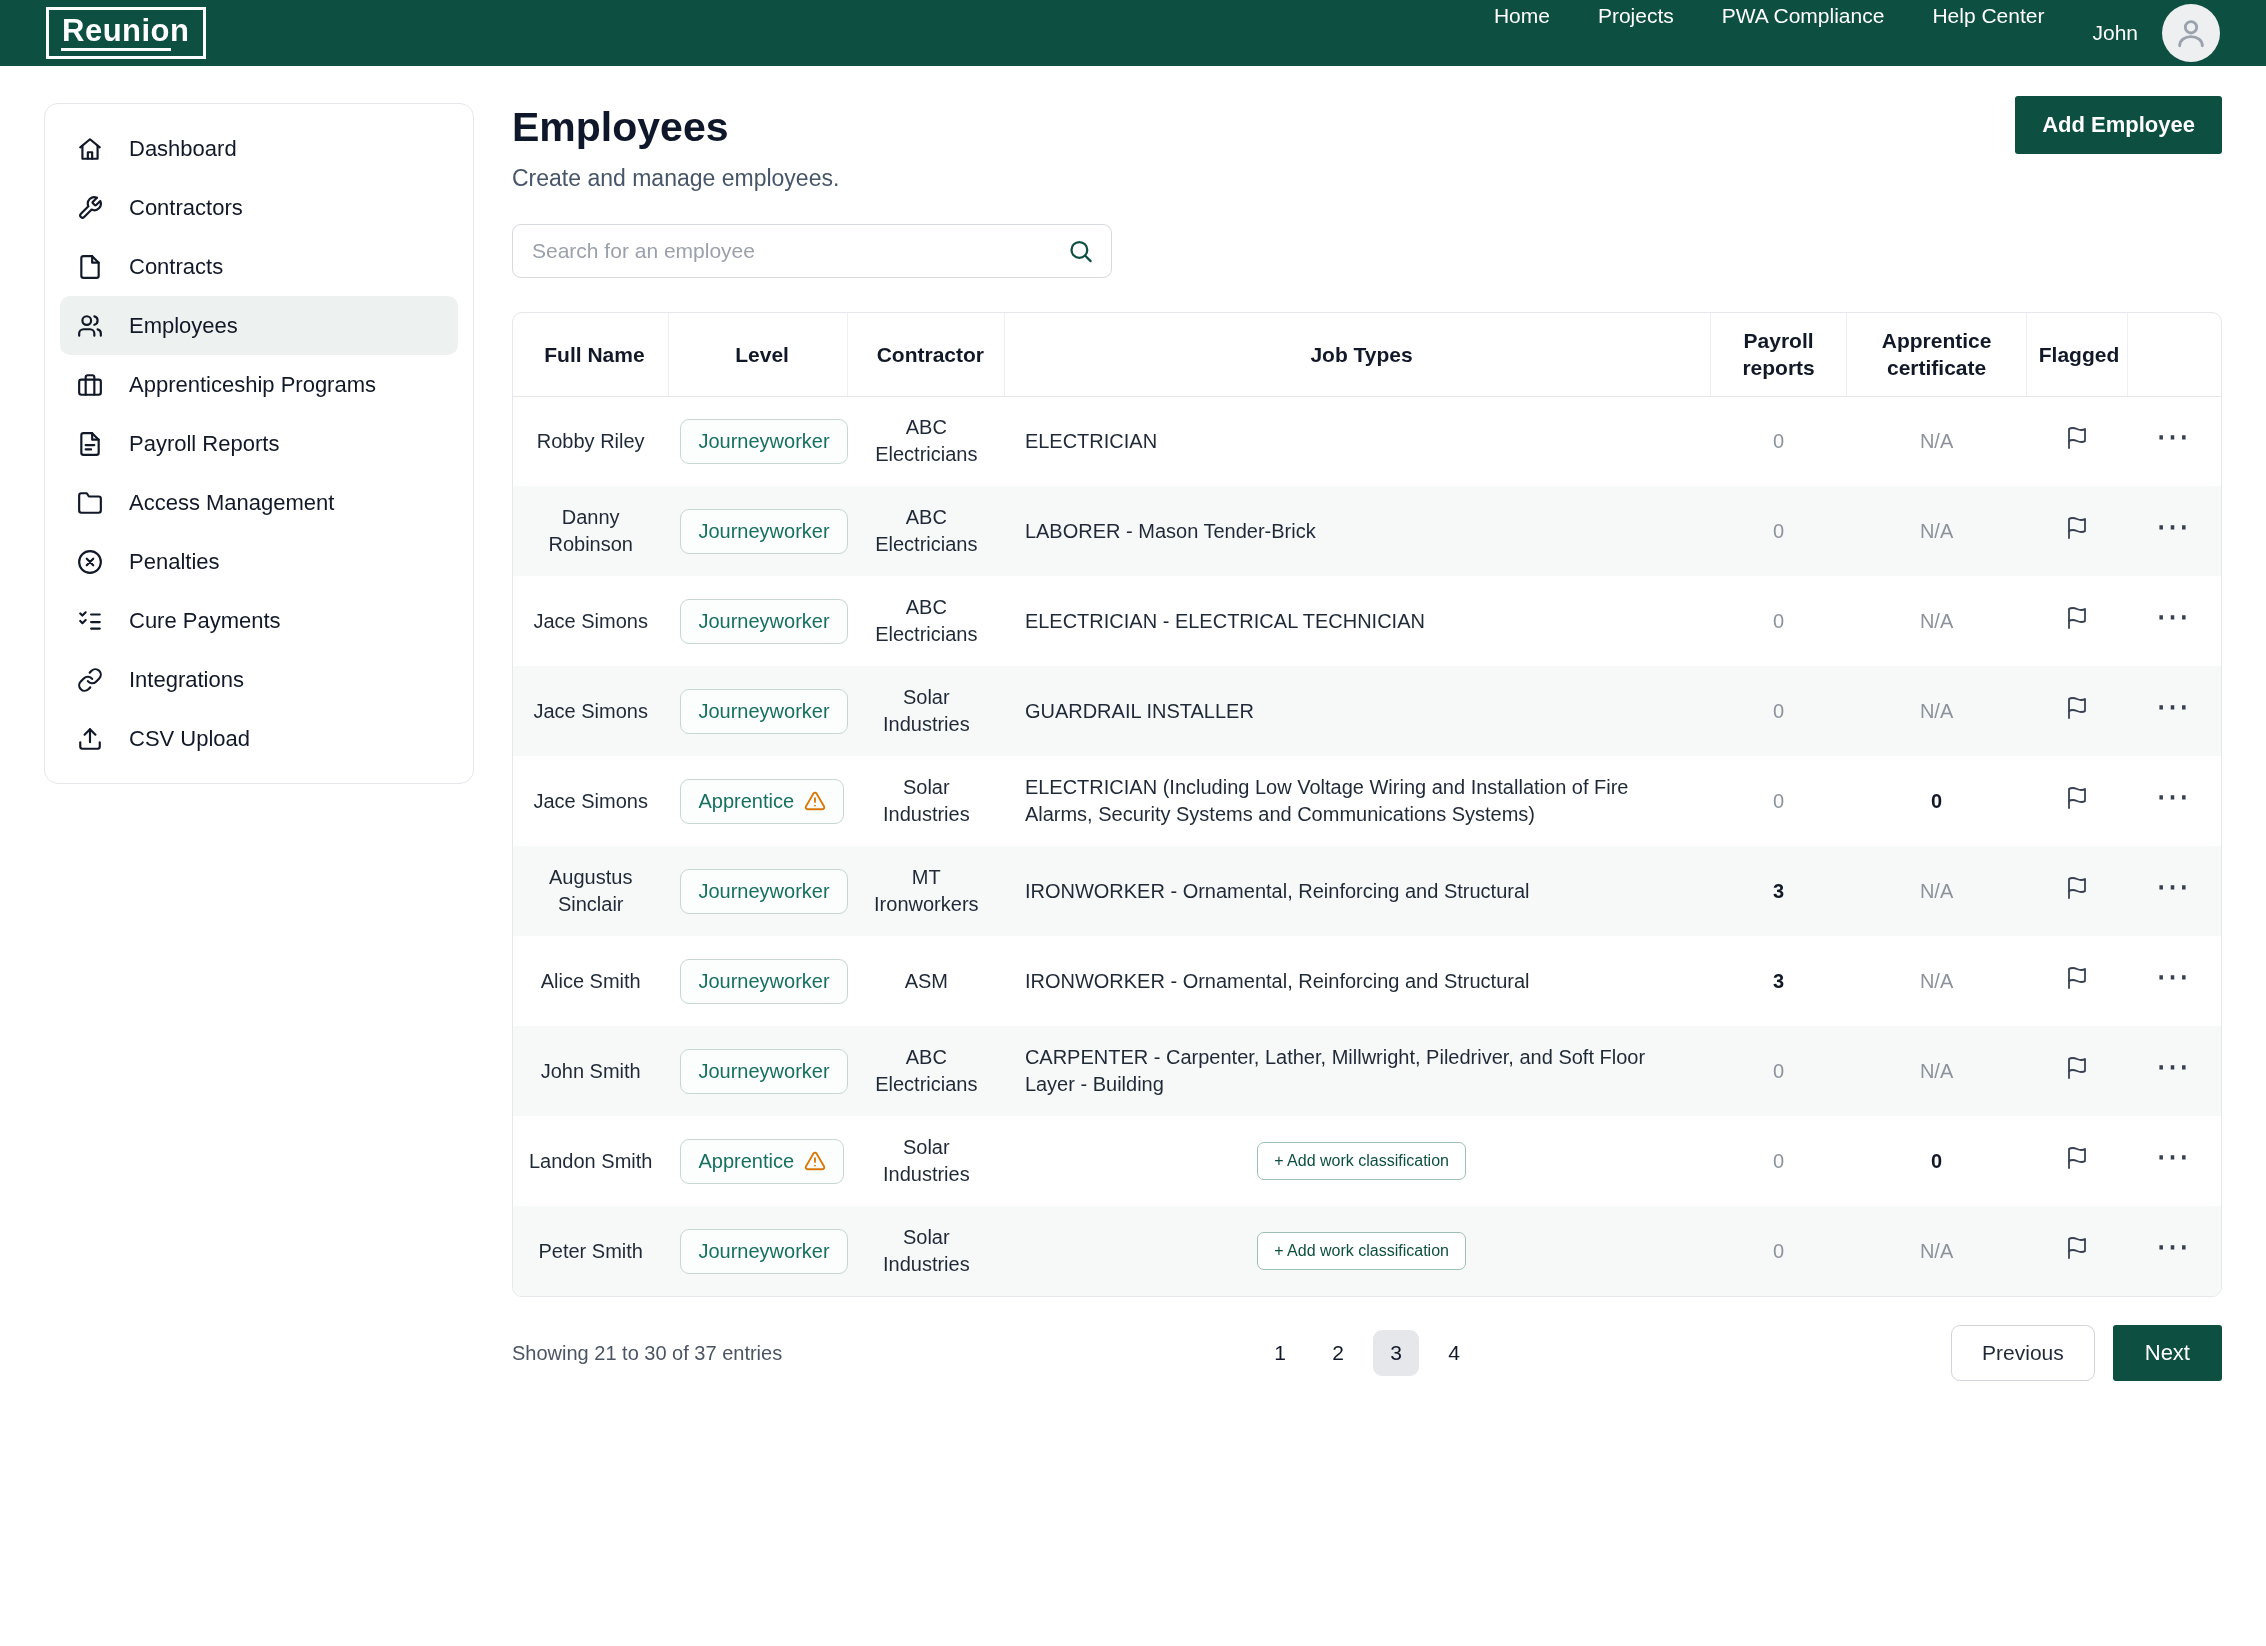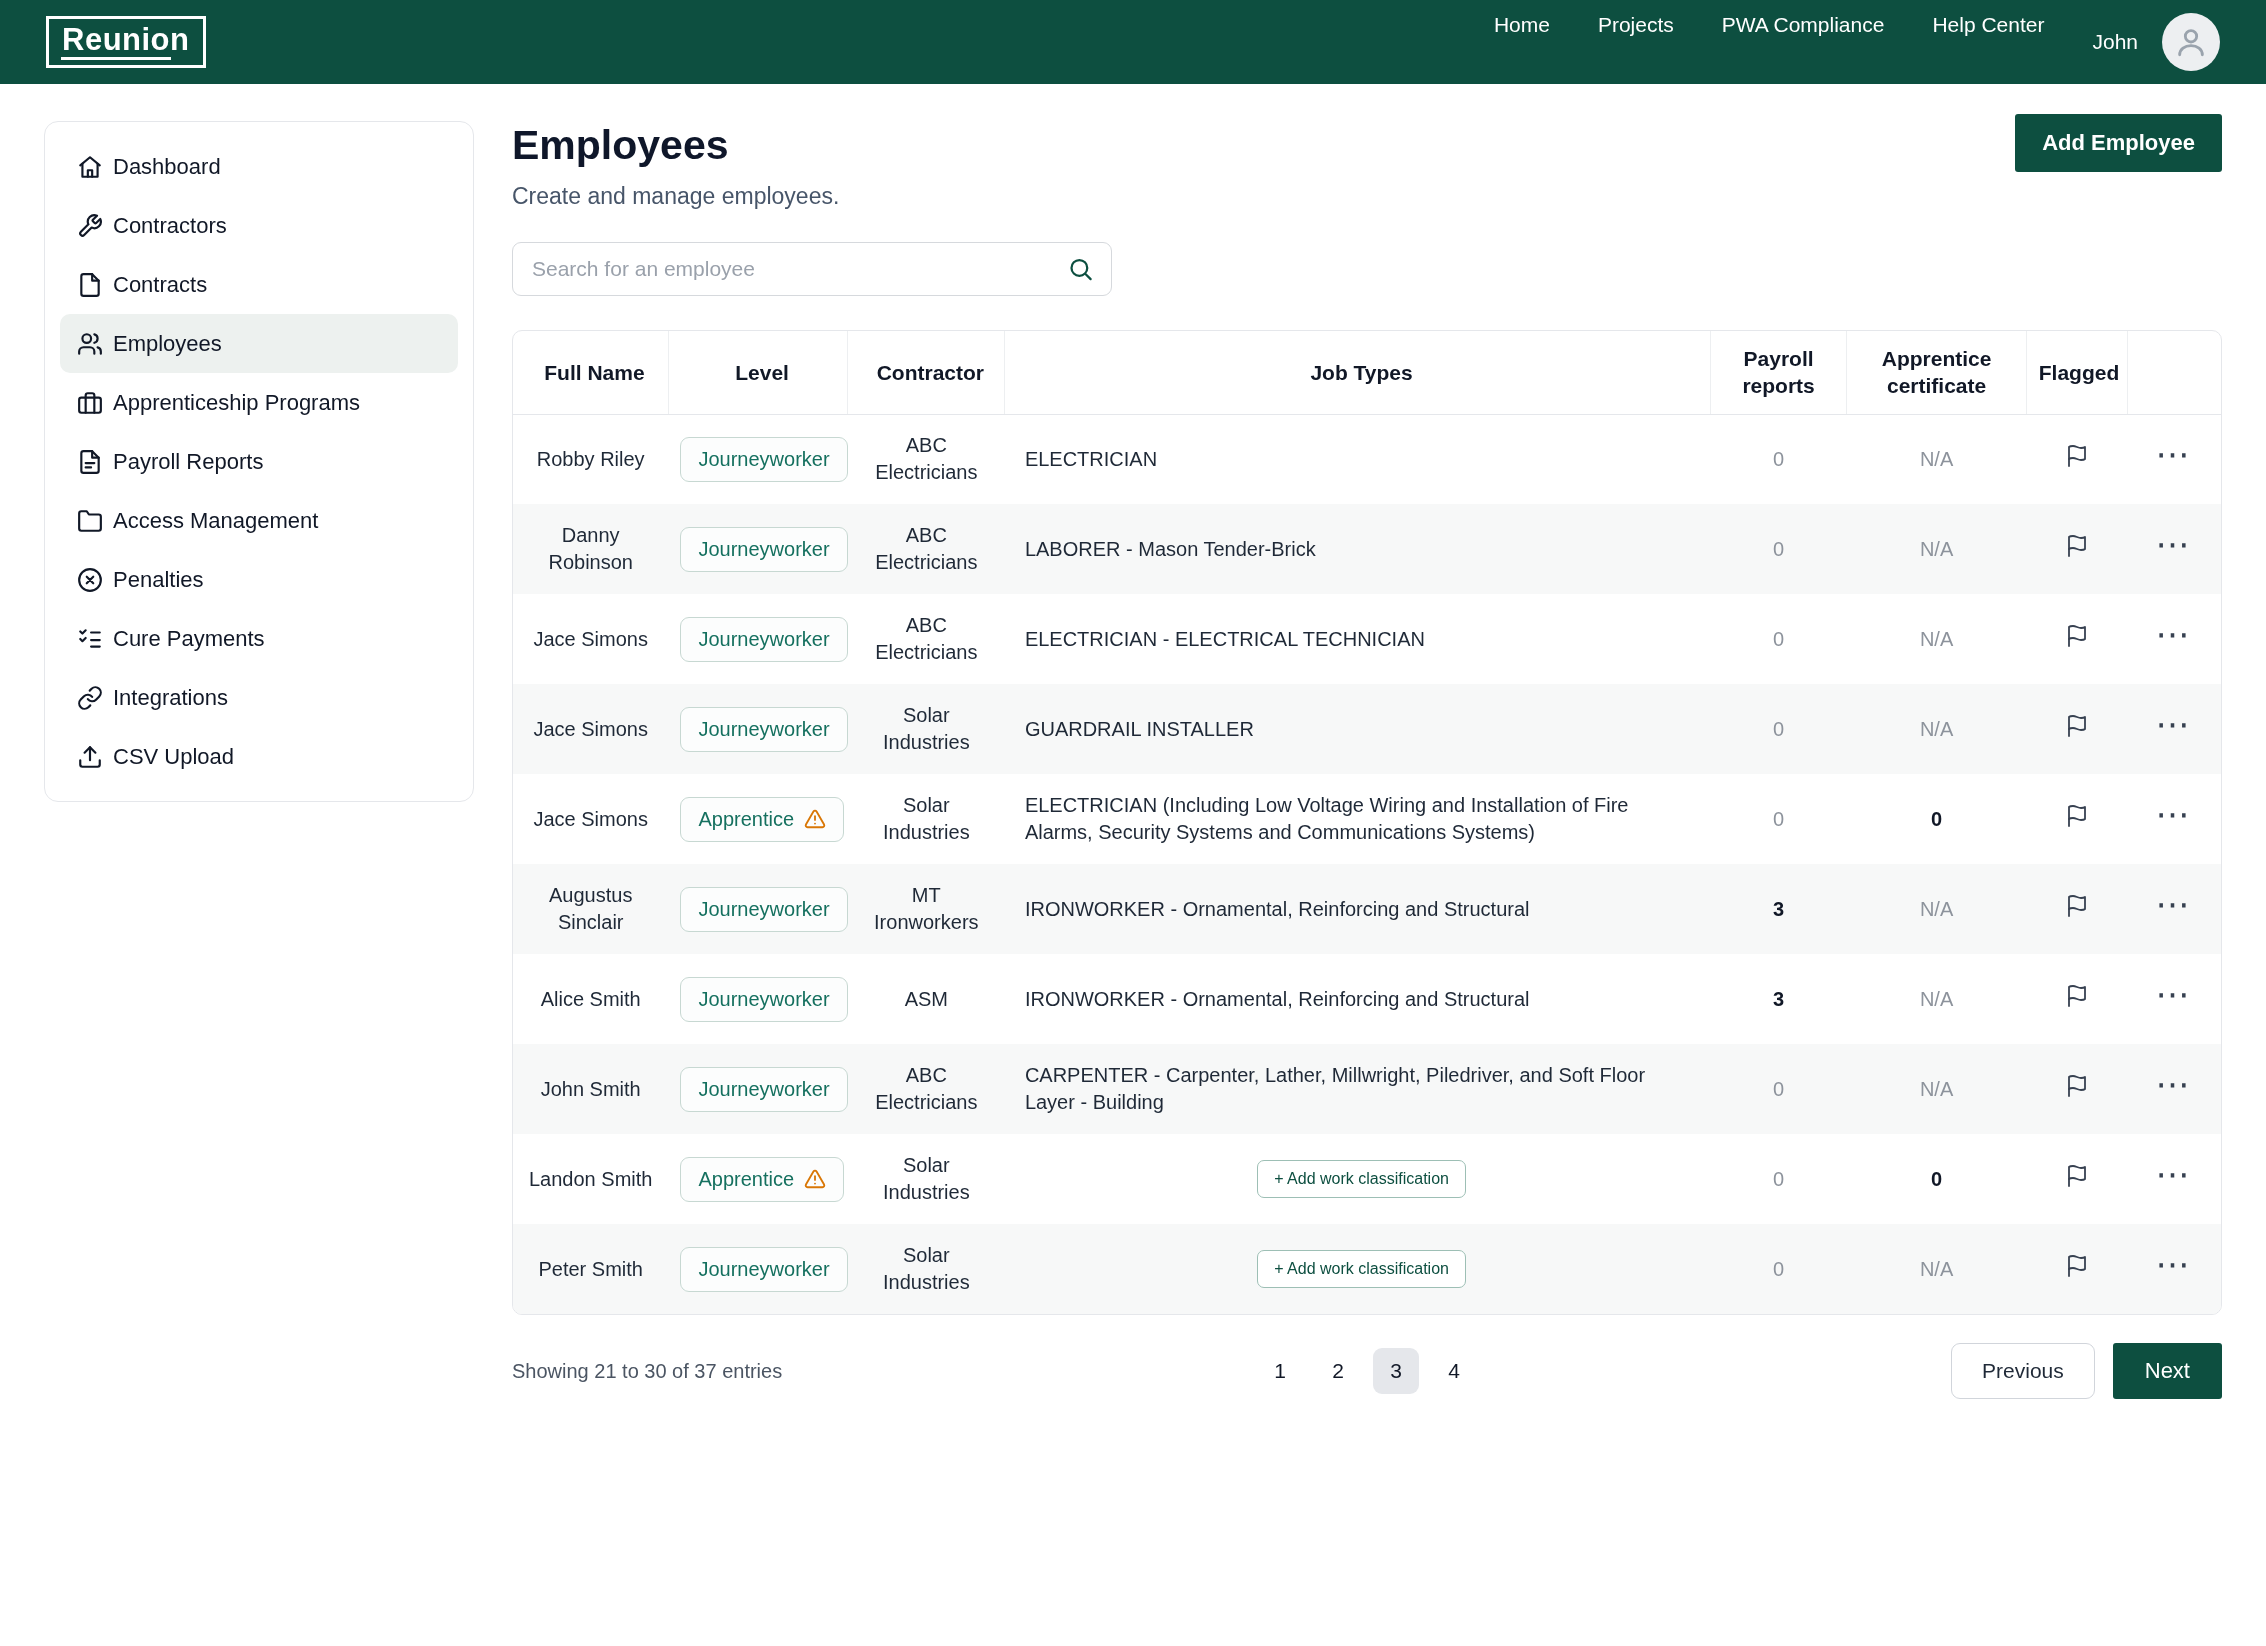--- a/index.html
+++ b/index.html
@@ -11,21 +11,21 @@
   body{
     margin:0;
     width:2266px;
     min-height:1646px;
     background:#ffffff;
     color:#111827;
     font-family:"Liberation Sans", sans-serif;
   }
   
   .navbar{
-    height:84px;
+    height:66px;
     background:var(--primary);
     display:flex;
     align-items:center;
     justify-content:space-between;
     padding:0 46px;
   }
   .logo-text{
     color:#fff;
     font-weight:700;
     font-size:31px;
@@ -59,21 +59,21 @@
   .layout{display:flex;align-items:flex-start;}
   .sidebar{
     flex:none;
     width:430px;
     margin:37px 0 0 44px;
     border:1px solid #e5e7eb;
     border-radius:14px;
     padding:15px;
   }
   .side-item{
-    display:flex;align-items:center;gap:10px;
+    display:flex;align-items:center;gap:26px;
     height:59px;padding:0 17px;border-radius:10px;
     font-size:22px;font-weight:500;color:#111827;cursor:pointer;
     white-space:nowrap;
   }
   .side-item svg{width:26px;height:26px;flex:none;}
   .side-item.active{background:#edf1ef;}
   .main{flex:1;min-width:0;padding:30px 44px 80px 38px;}
   
   .page-head{display:flex;justify-content:space-between;align-items:flex-start;}
   h1{margin:8px 0 0;font-size:41px;font-weight:700;color:#0f172a;}

